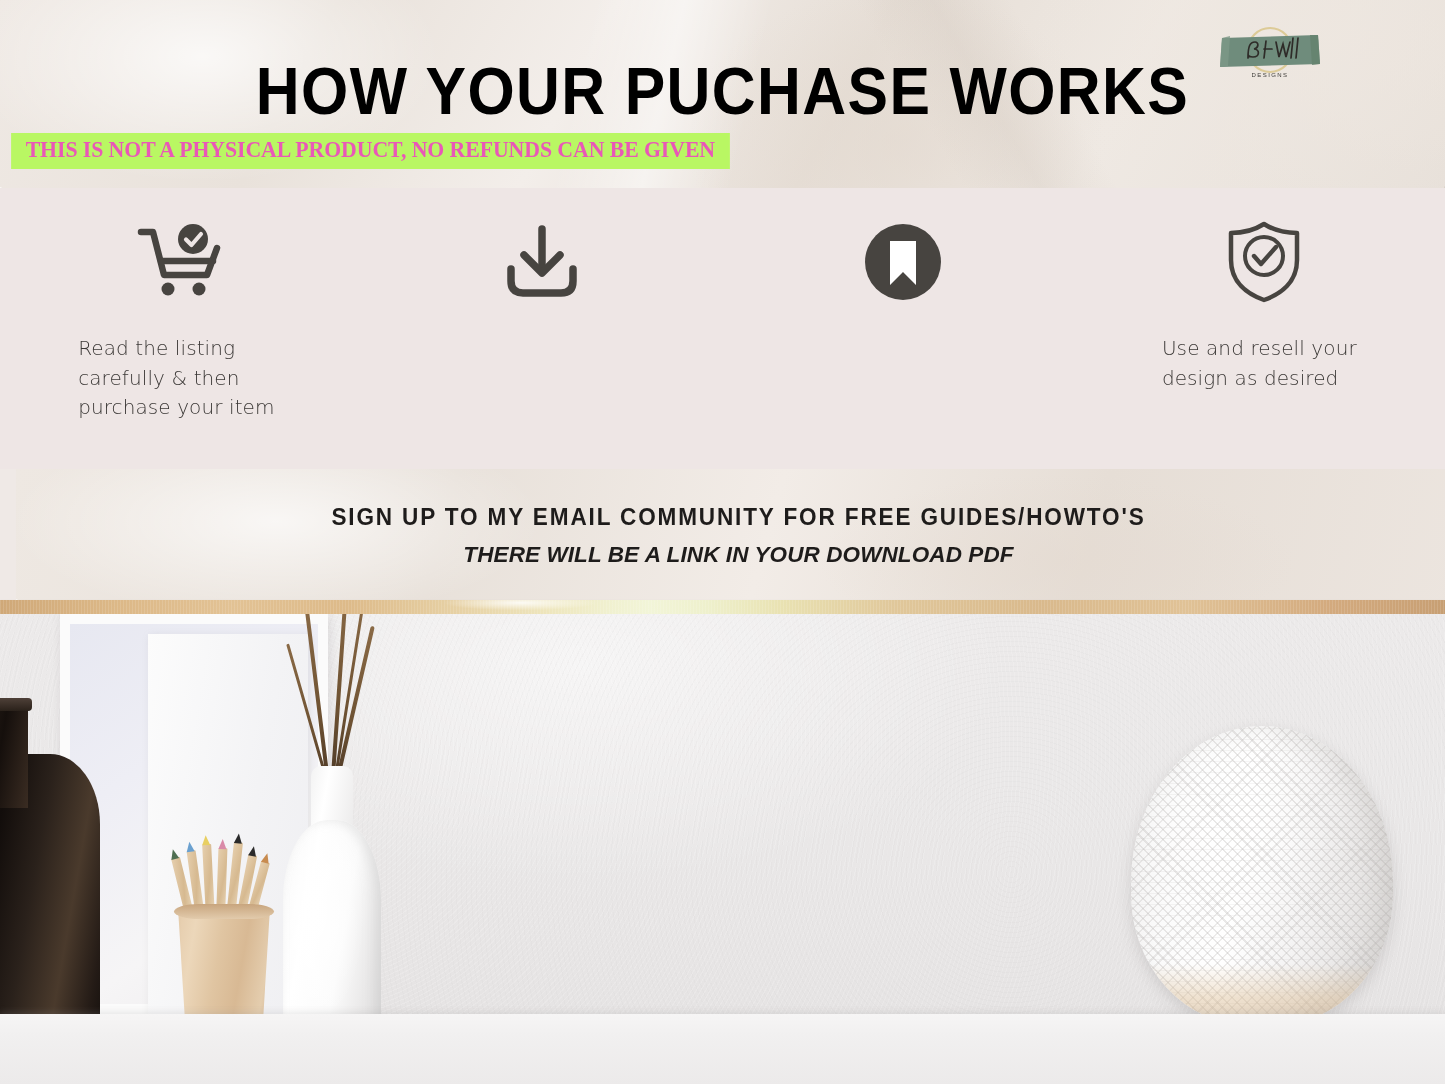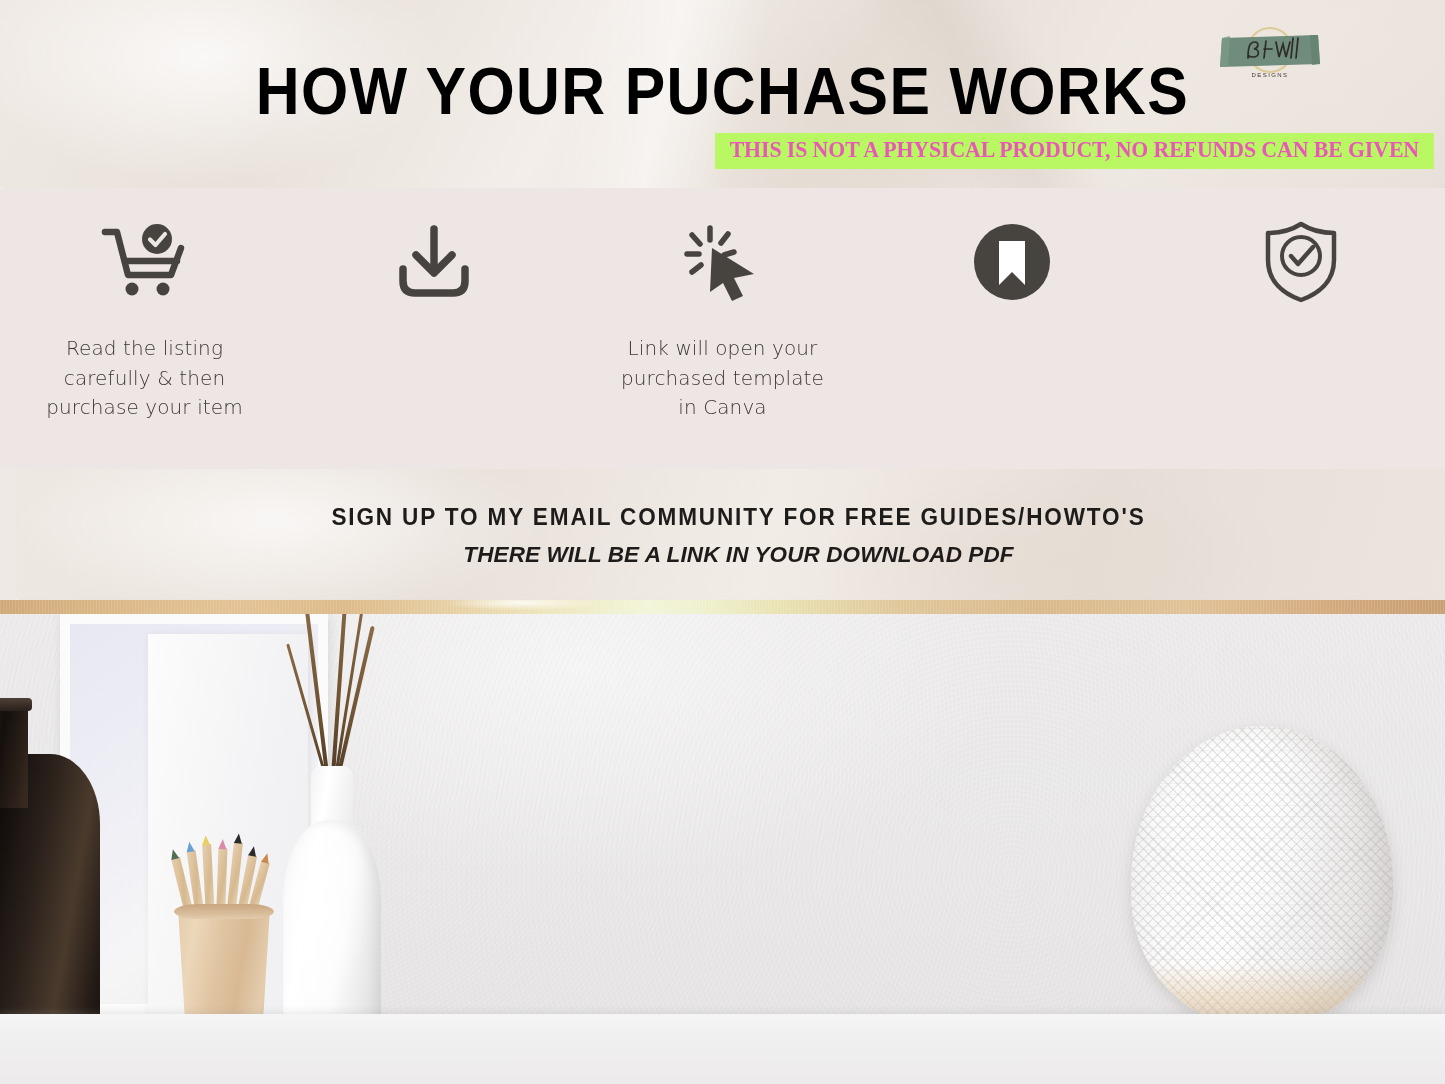--- a/index.html
+++ b/index.html
@@ -49,21 +49,21 @@
     line-height:66px;
     letter-spacing:1.5px;
     color:#000;
     transform:scaleX(.92);
     white-space:nowrap;
     z-index:3;
   }
 
   .subtitle-wrap {
     position:absolute; left:0; top:133px; width:1445px;
-    text-align:right; z-index:3;
+    text-align:left; z-index:3;
   }
   .subtitle {
     display:inline-block;
     background:#b9f763;
     color:#e958b7;
     font-family:"Liberation Serif", serif;
     font-weight:bold;
     font-size:22.5px;
     line-height:22px;
     letter-spacing:-.1px;
@@ -86,21 +86,21 @@
   }
   .col {
     flex:1 1 0; display:flex; flex-direction:column; align-items:center;
     padding-top:28px;
   }
   .icon-box {
     height:92px; display:flex; align-items:center; justify-content:center;
   }
   .col-text {
     margin-top:26px;
-    text-align:center;
+    text-align:left;
     font-family:"DejaVu Sans", sans-serif;
     font-size:20px;
     line-height:29.5px;
     color:#3b3836;
     letter-spacing:.1px;
     max-width:205px;
     font-weight:300;
   }
 
   
@@ -339,54 +339,39 @@
         <svg width="80" height="78" viewBox="0 0 80 78">
           <g fill="none" stroke="#474440" stroke-width="7.5" stroke-linecap="round" stroke-linejoin="round">
             <path d="M40 6 V46"></path>
             <path d="M22 32 L40 50 L58 32"></path>
             <path d="M9 46 V58 Q9 70 21 70 H59 Q71 70 71 58 V46"></path>
           </g>
         </svg>
       </div>
     </div>
 
-    <div class="col">
-      <div class="icon-box">
-        <svg width="82" height="80" viewBox="0 0 82 80">
-          <g stroke="#474440" stroke-width="5.5" stroke-linecap="round">
-            <path d="M28 6 V18"></path>
-            <path d="M10 13 L18 22"></path>
-            <path d="M5 32 H17"></path>
-            <path d="M46 12 L39 21"></path>
-            <path d="M10 50 L19 43"></path>
-            <path d="M52 30 L42 33"></path>
-          </g>
-          <path d="M30 26 L72 52 L52 56 L61 74 L50 79 L41 61 L28 70 Z" fill="#474440"></path>
-        </svg>
-      </div>
-      <div class="col-text">Link will open your purchased template in Canva</div>
-    </div>
 
     <div class="col">
       <div class="icon-box">
         <svg width="80" height="80" viewBox="0 0 80 80">
           <circle cx="40" cy="40" r="38" fill="#474440"></circle>
           <path d="M27 19 H53 V63 L40 50 L27 63 Z" fill="#ffffff"></path>
         </svg>
       </div>
     </div>
 
     <div class="col">
       <div class="icon-box">
         <svg width="82" height="84" viewBox="0 0 82 84">
           <path d="M41 4 C30 11, 17 13, 8 13 V40 C8 62, 24 74, 41 80 C58 74, 74 62, 74 40 V13 C65 13, 52 11, 41 4 Z" fill="none" stroke="#474440" stroke-width="4.5" stroke-linejoin="round"></path>
           <circle cx="41" cy="36" r="19" fill="none" stroke="#474440" stroke-width="4"></circle>
           <path d="M31 36 L38 44 L53 27" fill="none" stroke="#474440" stroke-width="4.4" stroke-linecap="round" stroke-linejoin="round"></path>
         </svg>
       </div>
+      <div class="col-text">Use and resell your design as desired</div>
     </div>
   </div>
 
   <div class="band2">
     <div class="email1">SIGN UP TO MY EMAIL COMMUNITY FOR FREE GUIDES/HOWTO'S</div>
     <div class="email2">THERE WILL BE A LINK IN YOUR DOWNLOAD PDF</div>
   </div>
 
   <div class="gold"></div>
 

